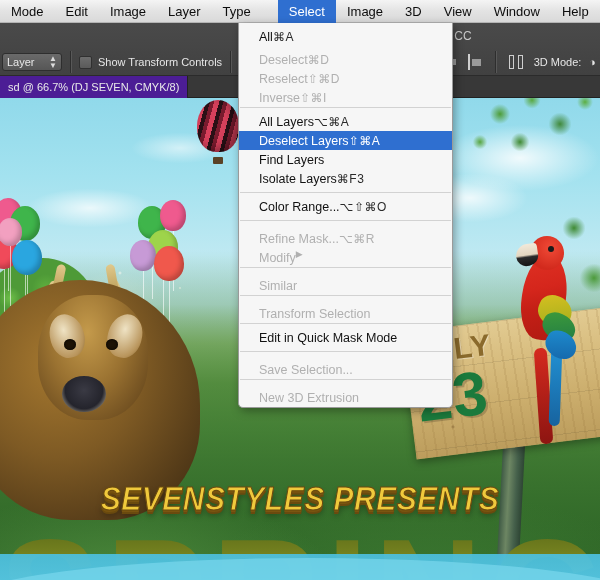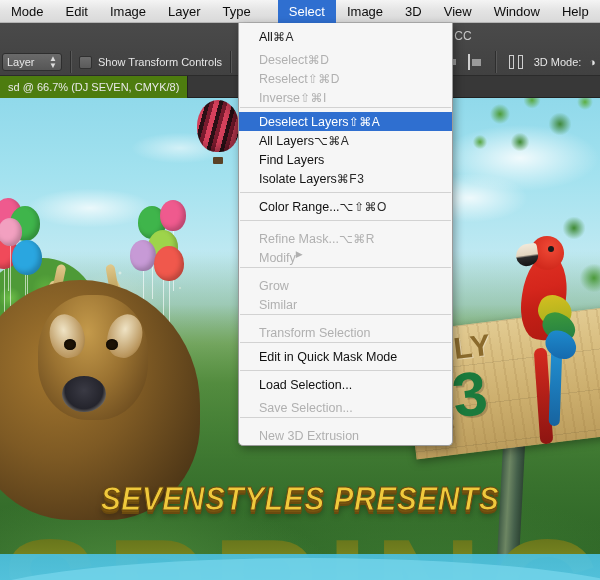--- a/index.html
+++ b/index.html
@@ -287,21 +287,21 @@
     position: absolute; background: #cfcfcf; display: block;
   }
 
   .doctab {
     position: absolute; left: 0; top: 76px; width: 600px; height: 22px;
     background: #383838; border-bottom: 1px solid #222;
     z-index: 30;
   }
   .doctab-active {
     position: absolute; left: 0; top: 0; height: 22px;
-    background: #4d7c0f;
+    background: #4c1d95;
     display: flex; align-items: center;
     padding: 0 8px;
     font-size: 11px; color: #e9e9e9; white-space: nowrap;
     border-right: 1px solid #222;
   }
 
   
   .menu {
     position: absolute; left: 238px; top: 23px; width: 215px;
     background: #f6f6f6;
@@ -474,29 +474,29 @@
       </div>
       <div class="mi dis">
         <span class="lbl">Reselect</span>
         <span class="key">⇧⌘D</span>
       </div>
       <div class="mi dis">
         <span class="lbl">Inverse</span>
         <span class="key">⇧⌘I</span>
       </div>
       <div class="msep"></div>
+      <div class="mi">
+        <span class="lbl">All Layers</span>
+        <span class="key">⌥⌘A</span>
+      </div>
       <div class="mi hi">
         <span class="lbl">Deselect Layers</span>
         <span class="key">⇧⌘A</span>
       </div>
       <div class="mi">
-        <span class="lbl">All Layers</span>
-        <span class="key">⌥⌘A</span>
-      </div>
-      <div class="mi">
         <span class="lbl">Find Layers</span>
         <span class="key"></span>
       </div>
       <div class="mi">
         <span class="lbl">Isolate Layers</span>
         <span class="key">⌘F3</span>
       </div>
       <div class="msep"></div>
       <div class="mi">
         <span class="lbl">Color Range...</span>
@@ -506,42 +506,34 @@
       <div class="mi dis">
         <span class="lbl">Refine Mask...</span>
         <span class="key">⌥⌘R</span>
       </div>
       <div class="mi dis">
         <span class="lbl">Modify</span>
         <span class="arrow">▶</span>
       </div>
       <div class="msep"></div>
       <div class="mi dis">
-        <span class="lbl">Grow</span>
-        <span class="key"></span>
-      </div>
-      <div class="mi dis">
         <span class="lbl">Similar</span>
         <span class="key"></span>
       </div>
       <div class="msep"></div>
       <div class="mi dis">
         <span class="lbl">Transform Selection</span>
         <span class="key"></span>
       </div>
       <div class="msep"></div>
       <div class="mi">
         <span class="lbl">Edit in Quick Mask Mode</span>
         <span class="key"></span>
       </div>
       <div class="msep"></div>
-      <div class="mi">
-        <span class="lbl">Load Selection...</span>
-        <span class="key"></span>
-      </div>
       <div class="mi dis">
         <span class="lbl">Save Selection...</span>
         <span class="key"></span>
       </div>
       <div class="msep"></div>
       <div class="mi dis">
         <span class="lbl">New 3D Extrusion</span>
         <span class="key"></span>
       </div>
     </div>

